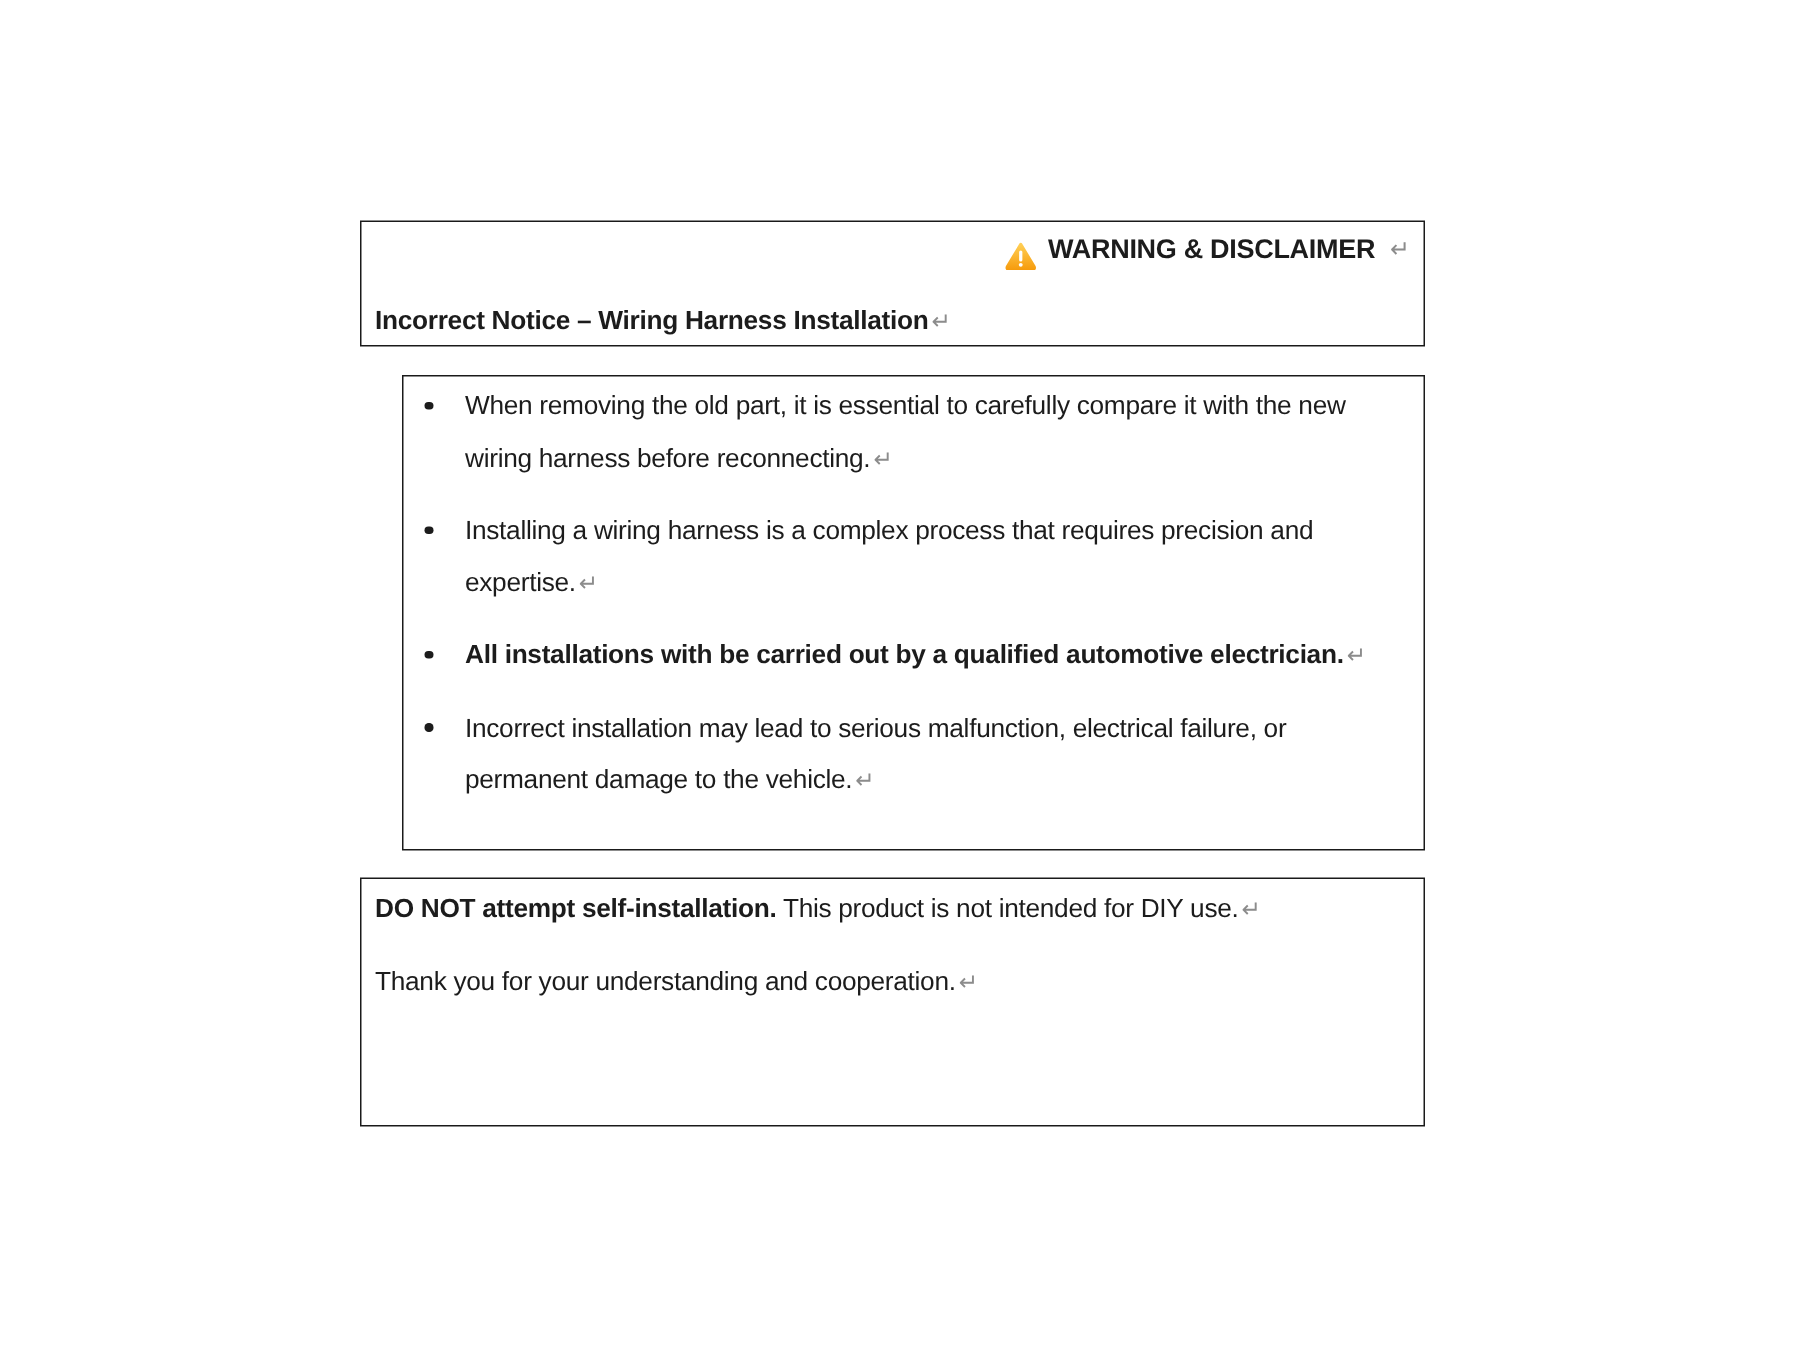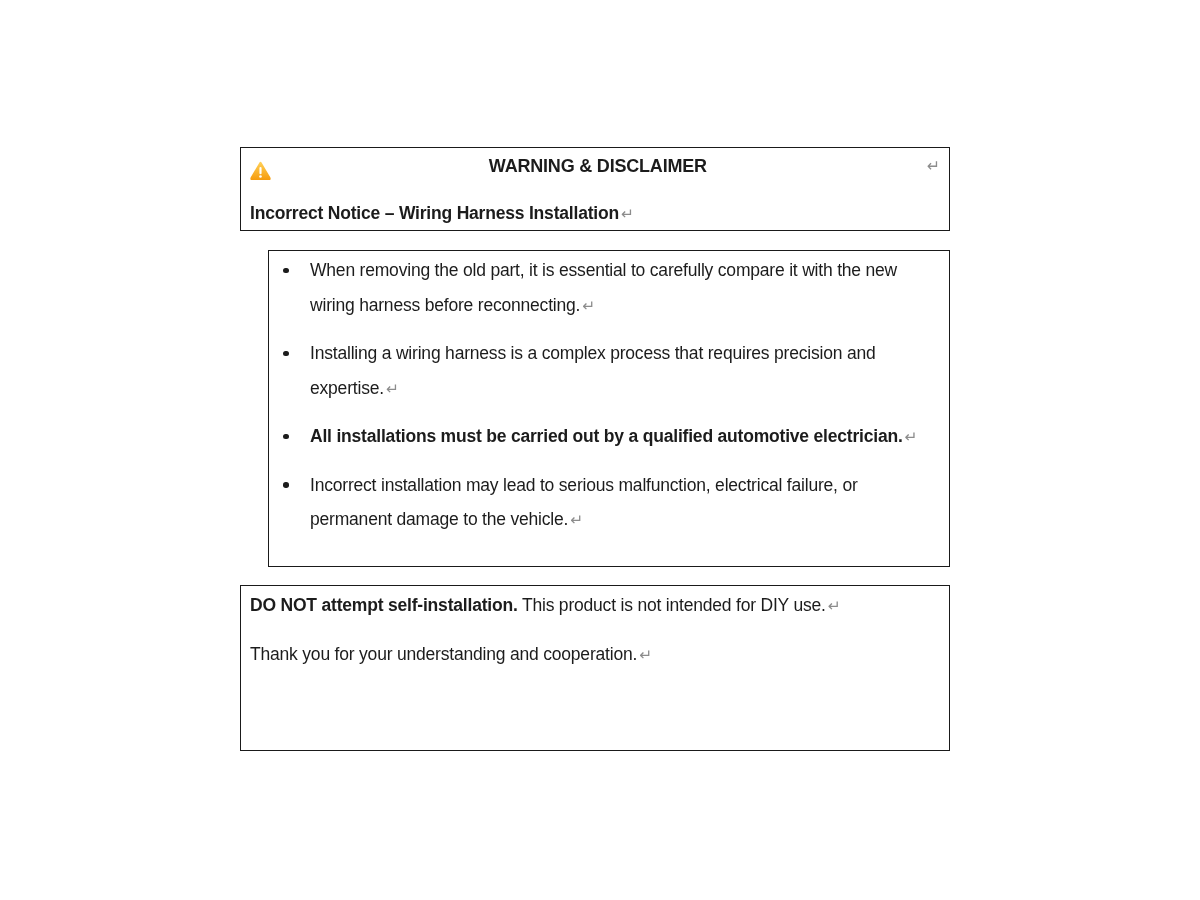--- a/index.html
+++ b/index.html
@@ -16,22 +16,22 @@
 
   .docbox {
     position: absolute;
     background: #ffffff;
     border: 1px solid #1a1a1a;
   }
 
   
   #box-header { left: 240px; top: 147px; width: 710px; height: 84px; padding: 1px 9px 0 9px; }
   .title-line {
-    display: flex; align-items: center; justify-content: space-between;
-    gap: 20px; line-height: 34px; font-weight: 700; font-size: 18px;
+    display: flex; align-items: center; justify-content: flex-end;
+    gap: 8px; line-height: 34px; font-weight: 700; font-size: 18px;
   }
   .warn-icon { width: 21px; height: 19px; flex: 0 0 auto; display: inline-block; }
   .subtitle-line { margin-top: 13px; line-height: 34px; font-weight: 700; font-size: 17.5px; text-align: left; }
 
   
   #box-bullets { left: 268px; top: 250px; width: 682px; height: 317px; padding: 2px 6px 0 0; }
   ul.bullets { list-style: none; }
   ul.bullets li {
     position: relative;
     padding-left: 41px;
@@ -91,21 +91,21 @@
     </div>
     <div class="subtitle-line">
       <span>Incorrect Notice – Wiring Harness Installation</span><span class="mark">↵</span>
     </div>
   </div>
 
   <div class="docbox" id="box-bullets">
     <ul class="bullets">
         <li><span class="btext">When removing the old part, it is essential to carefully compare it with the new wiring harness before reconnecting.</span><span class="mark">↵</span></li>
         <li><span class="btext">Installing a wiring harness is a complex process that requires precision and expertise.</span><span class="mark">↵</span></li>
-        <li><span class="btext bold">All installations must be carried out by a qualified automotive electrician.</span><span class="mark">↵</span></li>
+        <li><span class="btext bold">All installations with be carried out by a qualified automotive electrician.</span><span class="mark">↵</span></li>
         <li><span class="btext">Incorrect installation may lead to serious malfunction, electrical failure, or permanent damage to the vehicle.</span><span class="mark">↵</span></li>
       </ul>
   </div>
 
   <div class="docbox" id="box-footer">
     <div>
         <p><strong>DO NOT attempt self-installation.</strong><span> This product is not intended for DIY use.</span><span class="mark">↵</span></p>
         <p><span>Thank you for your understanding and cooperation.</span><span class="mark">↵</span></p>
       </div>
   </div>

